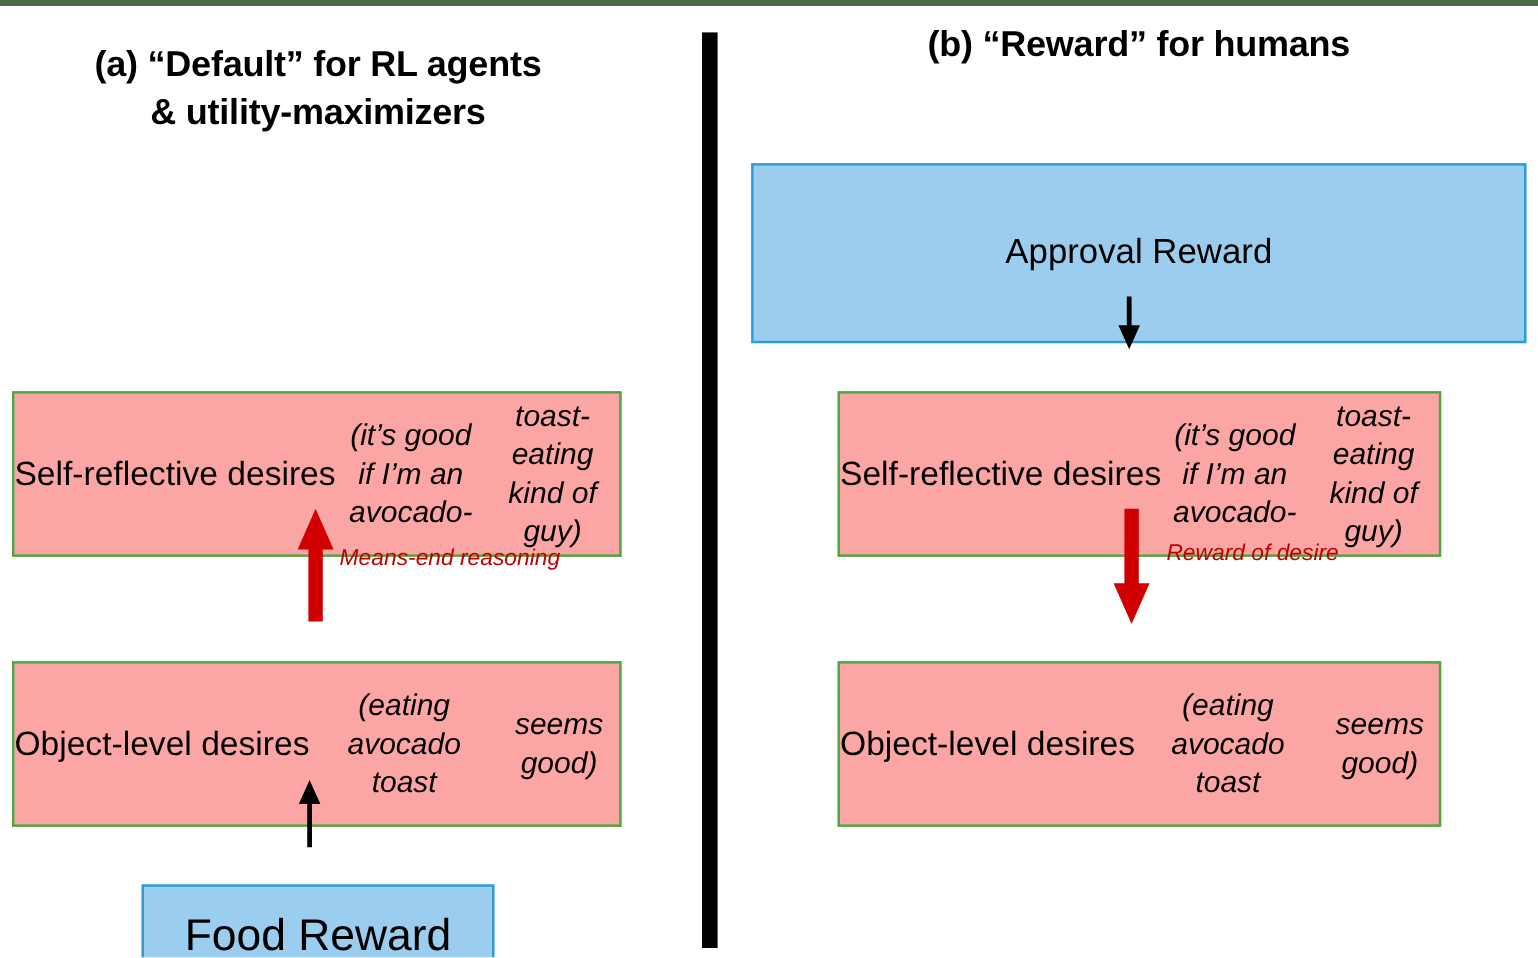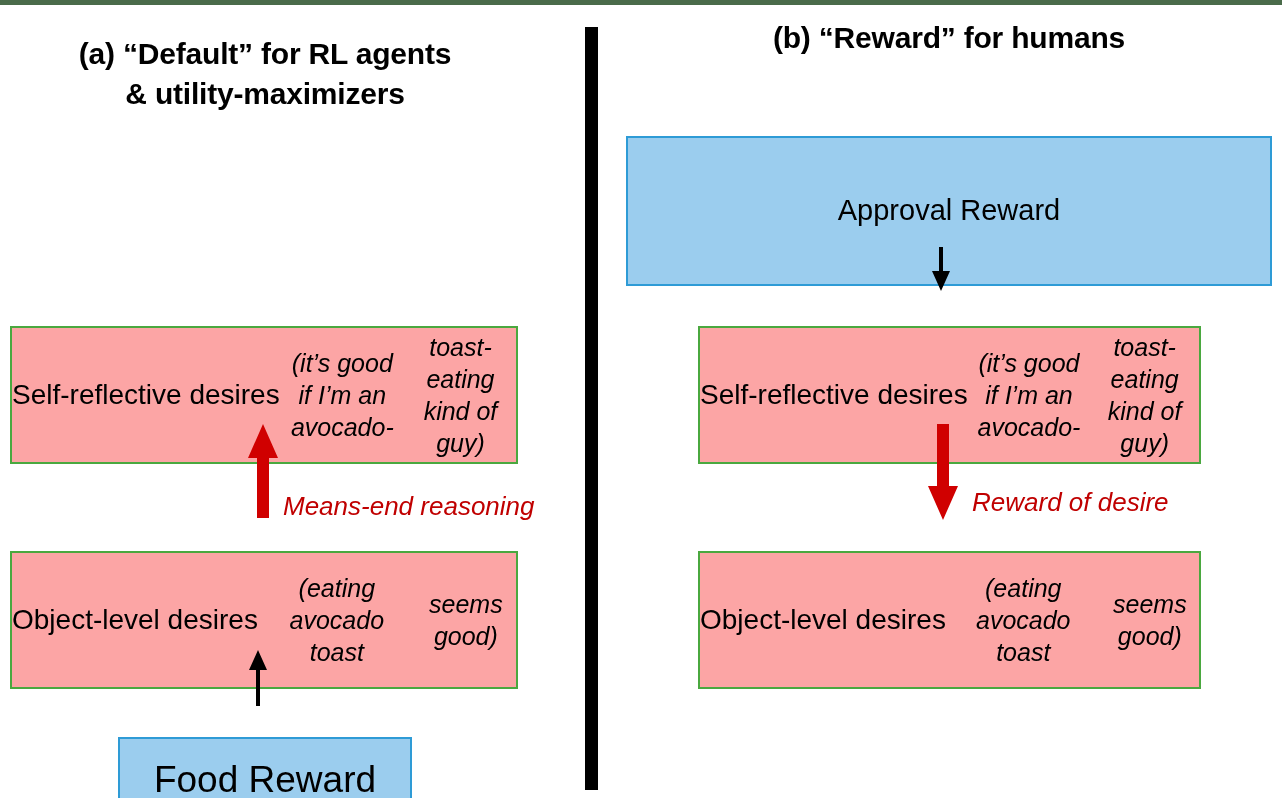--- a/index.html
+++ b/index.html
@@ -99,23 +99,22 @@
   }
   #arrow-a-means  { left: 245px; top: 424px; }
   #arrow-a-food   { left: 247px; top: 650px; }
   #arrow-b-approv { left: 930px; top: 247px; }
   #arrow-b-target { left: 925px; top: 424px; }
 
   .edge-label {
     position: absolute;
     color: #c00000;
     font-style: italic;
-    font-size: 26px;
+    font-size: 19px;
     white-space: nowrap;
-    margin-top: 36px;
   }
   #label-means  { left: 283px; top: 455px; }
   #label-target { left: 972px; top: 451px; }
 </style>
 </head>
 <body>
 
 <div id="canvas">
 
   <div class="top-strip"></div>

